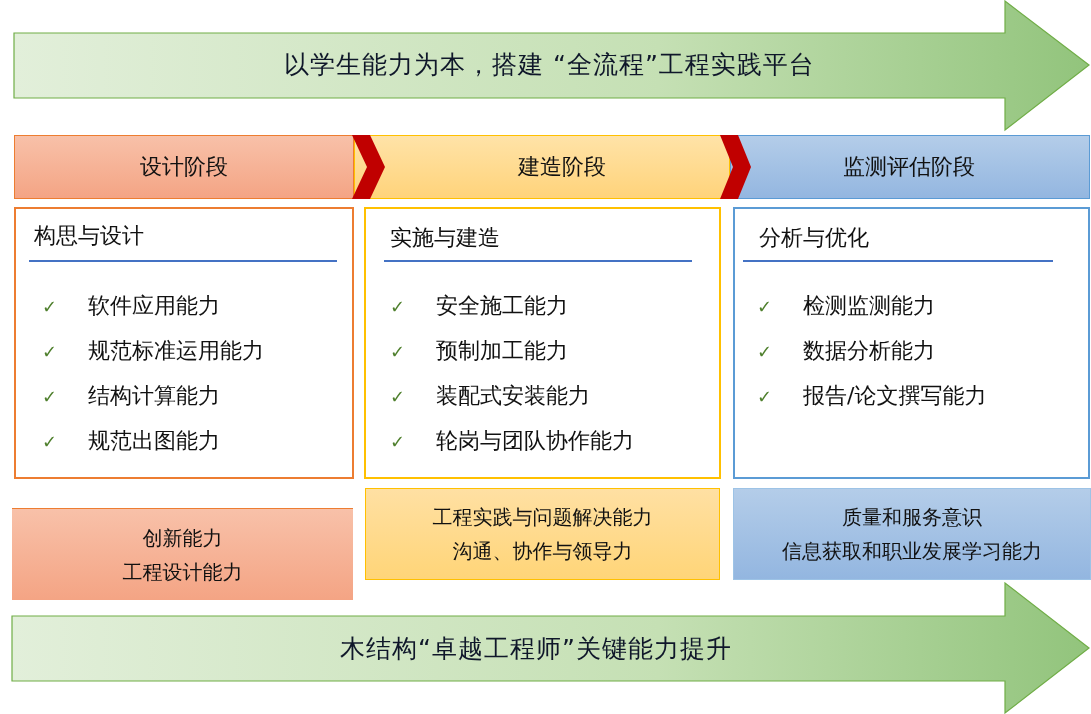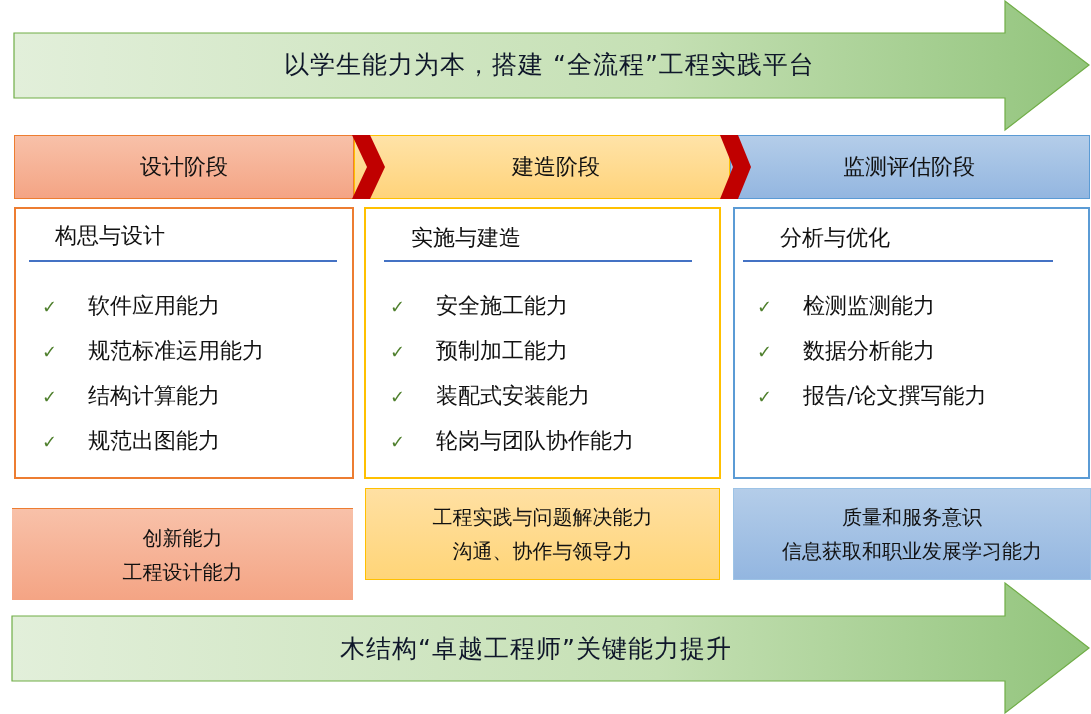--- a/index.html
+++ b/index.html
@@ -5,21 +5,21 @@
   html, body { margin:0; padding:0; background:#ffffff; }
   body { width:1091px; height:714px; position:relative; overflow:hidden;
          font-family:"DejaVu Sans","Liberation Sans",sans-serif; color:#111; }
   .abs { position:absolute; }
   .arrow { position:absolute; left:0; width:1091px; }
   .arrow svg { position:absolute; left:0; top:0; }
   .arrow-text { position:absolute; font-size:25px; color:#0f172a; white-space:nowrap; letter-spacing:1px; }
   .phase-bar { position:absolute; top:135px; height:64px; }
   .phase-label { position:absolute; top:0; height:64px; line-height:64px; font-size:22px; text-align:center; white-space:nowrap; }
   .card { position:absolute; top:207px; height:272px; background:#fff; box-sizing:border-box; }
-  .card-title { position:absolute; left:20px; top:12px; font-size:22px; white-space:nowrap;margin-left:21px; }
+  .card-title { position:absolute; left:20px; top:12px; font-size:22px; white-space:nowrap; }
   .card-rule { position:absolute; top:51px; height:2px; background:#4472c4; }
   .card-list { position:absolute; left:0; top:74px; margin:0; padding:0; list-style:none; }
   .card-list li { position:relative; height:45px; line-height:45px; font-size:22px; white-space:nowrap; }
   .check { display:inline-block; width:24px; color:#4e7f2c; font-size:18px; margin-left:26px; margin-right:22px; }
   .sum { position:absolute; top:488px; height:92px; box-sizing:border-box; display:flex; flex-direction:column;
          justify-content:center; align-items:center; font-size:20px; line-height:34px; white-space:nowrap; }
 </style>
 </head>
 <body>
 
@@ -53,21 +53,21 @@
 <div class="phase-bar" style="left:354px; width:376px;">
   <svg width="376" height="64" style="position:absolute;left:0;top:0;">
     <defs>
       <linearGradient id="gYel" x1="0" y1="0" x2="0" y2="1">
         <stop offset="0" stop-color="#ffe3a8"></stop>
           <stop offset="1" stop-color="#ffd37a"></stop>
       </linearGradient>
     </defs>
     <rect x="0.5" y="0.5" width="375" height="63" fill="url(#gYel)" stroke="#ffc000" stroke-width="1"></rect>
   </svg>
-  <div class="phase-label" style="left:24px; width:356px;">建造阶段</div>
+  <div class="phase-label" style="left:30px; width:356px;">建造阶段</div>
 </div>
 
 <div class="phase-bar" style="left:730px; width:360px;">
   <svg width="360" height="64" style="position:absolute;left:0;top:0;">
     <defs>
       <linearGradient id="gBlu" x1="0" y1="0" x2="0" y2="1">
         <stop offset="0" stop-color="#b4cde9"></stop>
           <stop offset="1" stop-color="#93b6e0"></stop>
       </linearGradient>
     </defs>

